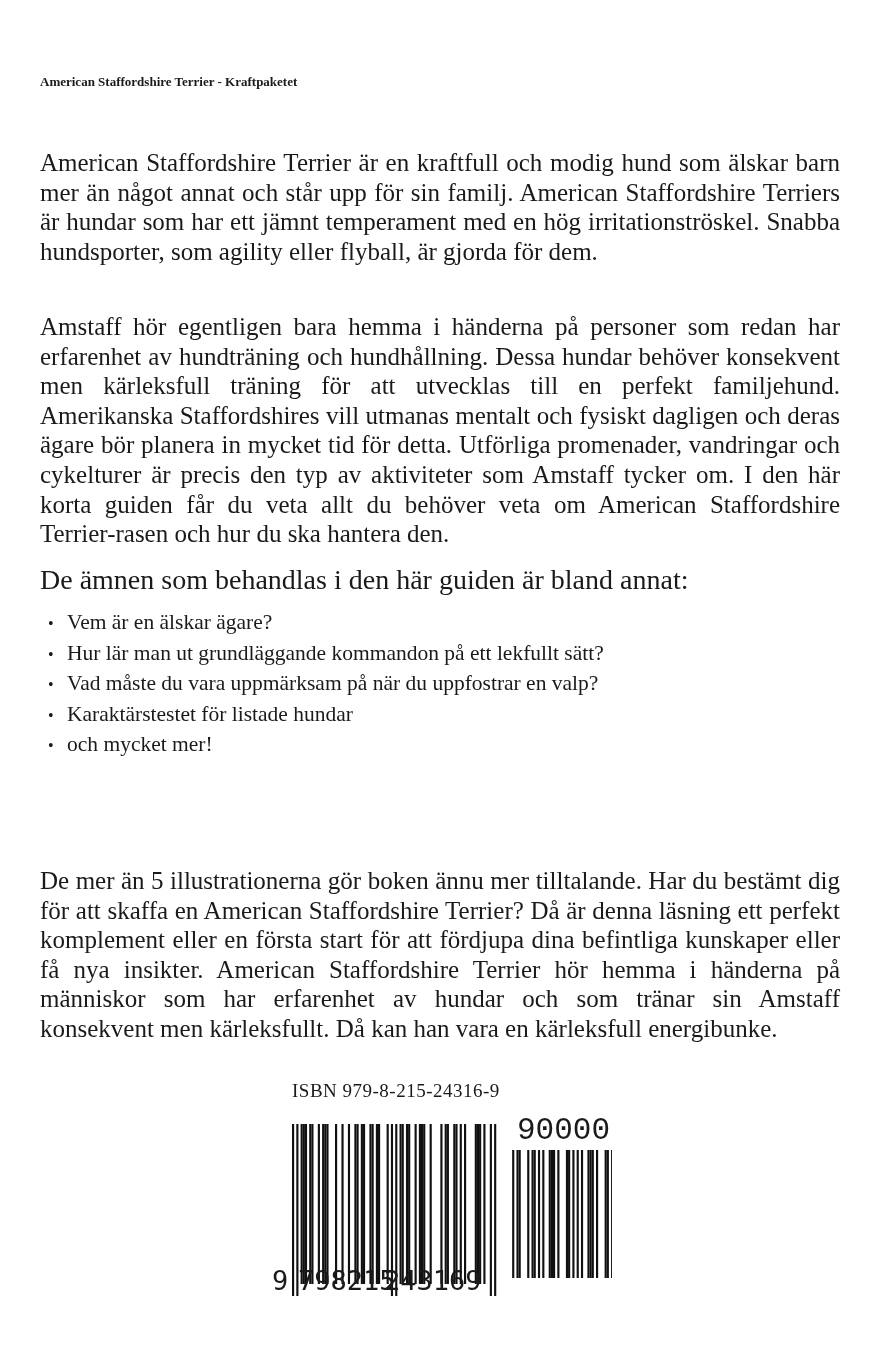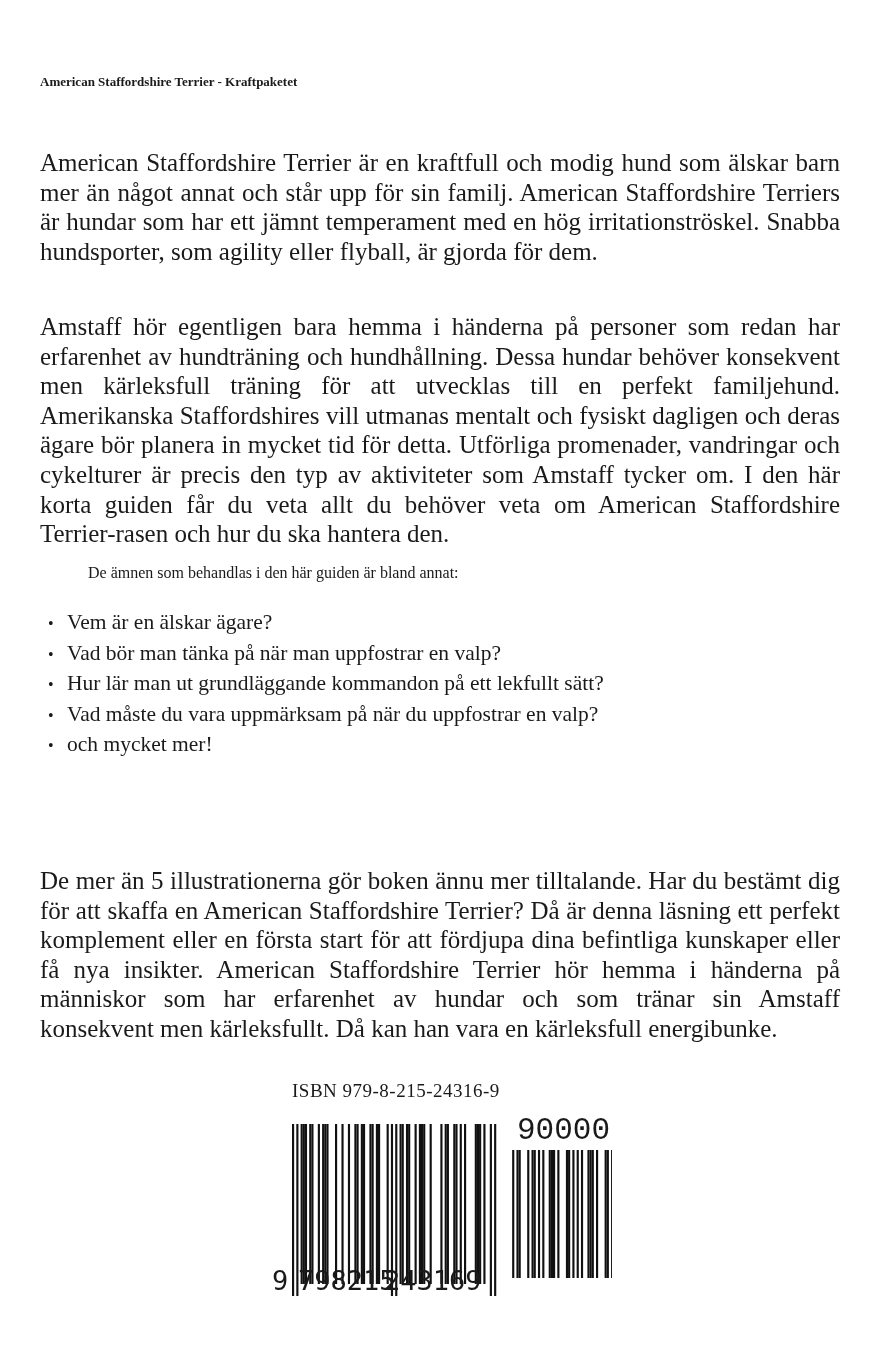--- a/index.html
+++ b/index.html
@@ -2,44 +2,44 @@
 <html><head>
 <meta charset="utf-8">
 <style>
   html, body { margin: 0; padding: 0; background: #ffffff; }
   body { width: 880px; height: 1360px; position: relative; overflow: hidden; color: #1a1a1a; }
   .page { position: absolute; left: 40px; top: 0; width: 800px; font-family: "Liberation Serif", "DejaVu Serif", serif; }
   .title { position: absolute; top: 74px; left: 0; font-weight: bold; font-size: 13px; white-space: nowrap; }
   .para { position: absolute; left: 0; width: 800px; font-size: 25px; line-height: 29.6px; text-align: justify; margin: 0; }
   .p1 { top: 148px; }
   .p2 { top: 312px; }
-  .intro { position: absolute; top: 564px; left: 0; font-size: 16px; white-space: nowrap; margin-left: 48px; }
+  .intro { position: absolute; top: 564px; left: 0; font-size: 28px; white-space: nowrap; }
   .list { position: absolute; top: 608px; left: 8px; margin: 0; padding: 0; list-style: none; font-size: 21.5px; line-height: 29.5px; }
   .list li { white-space: nowrap; }
   .bullet { display: inline-block; width: 19px; font-size: 16px; }
   .p3 { top: 866px; }
   .barcode-wrap { position: absolute; left: 272px; top: 1080px; width: 340px; height: 220px; }
   .isbn-text { position: absolute; left: 20px; top: 0px; font-family: Liberation Serif, serif; font-size: 19px; letter-spacing: 0.5px; white-space: nowrap; }
   .addon-digits { position: absolute; left: 245px; top: 33px; font-family: Liberation Mono, monospace; font-size: 31px; white-space: nowrap; }
   .ean-digits { position: absolute; top: 185px; font-family: "DejaVu Sans Mono", "Liberation Mono", monospace; font-size: 27px; white-space: nowrap; }
   svg.bars { position: absolute; left: 0; top: 0; }
 </style>
 </head>
 <body>
 
 <div class="page">
   <div class="title">American Staffordshire Terrier - Kraftpaketet</div>
   <p class="para p1">American Staffordshire Terrier är en kraftfull och modig hund som älskar barn mer än något annat och står upp för sin familj. American Staffordshire Terriers är hundar som har ett jämnt temperament med en hög irritationströskel. Snabba hundsporter, som agility eller flyball, är gjorda för dem.</p>
   <p class="para p2">Amstaff hör egentligen bara hemma i händerna på personer som redan har erfarenhet av hundträning och hundhållning. Dessa hundar behöver konsekvent men kärleksfull träning för att utvecklas till en perfekt familjehund. Amerikanska Staffordshires vill utmanas mentalt och fysiskt dagligen och deras ägare bör planera in mycket tid för detta. Utförliga promenader, vandringar och cykelturer är precis den typ av aktiviteter som Amstaff tycker om. I den här korta guiden får du veta allt du behöver veta om American Staffordshire Terrier-rasen och hur du ska hantera den.</p>
   <div class="intro">De ämnen som behandlas i den här guiden är bland annat:</div>
   <ul class="list">
     <li><span class="bullet">•</span><span>Vem är en älskar ägare?</span></li>
-    <li><span class="bullet">•</span><span>Vad bör man tänka på när man uppfostrar en valp?</span></li>
     <li><span class="bullet">•</span><span>Hur lär man ut grundläggande kommandon på ett lekfullt sätt?</span></li>
     <li><span class="bullet">•</span><span>Vad måste du vara uppmärksam på när du uppfostrar en valp?</span></li>
+    <li><span class="bullet">•</span><span>Karaktärstestet för listade hundar</span></li>
     <li><span class="bullet">•</span><span>och mycket mer!</span></li>
   </ul>
   <p class="para p3">De mer än 5 illustrationerna gör boken ännu mer tilltalande. Har du bestämt dig för att skaffa en American Staffordshire Terrier? Då är denna läsning ett perfekt komplement eller en första start för att fördjupa dina befintliga kunskaper eller få nya insikter. American Staffordshire Terrier hör hemma i händerna på människor som har erfarenhet av hundar och som tränar sin Amstaff konsekvent men kärleksfullt. Då kan han vara en kärleksfull energibunke.</p>
 </div>
 
 <div class="barcode-wrap">
   <div class="isbn-text">ISBN 979-8-215-24316-9</div>
   <div class="addon-digits">90000</div>
   <svg class="bars" id="bars" width="340" height="220">
       <rect x="20.00" y="44" width="2.15" height="172" fill="#111111"></rect>

